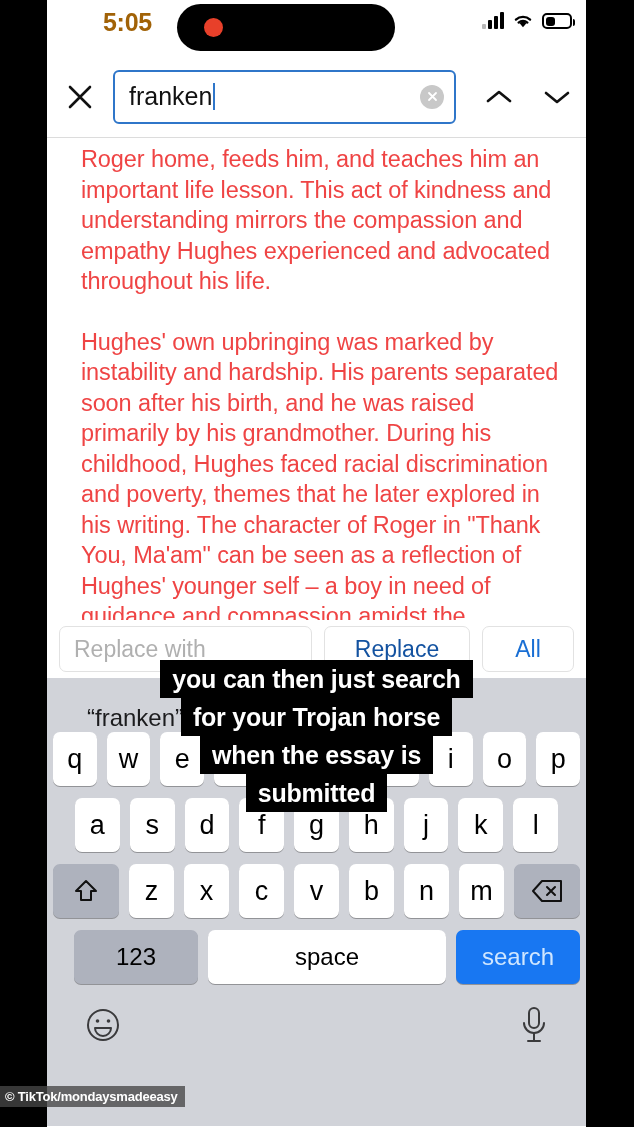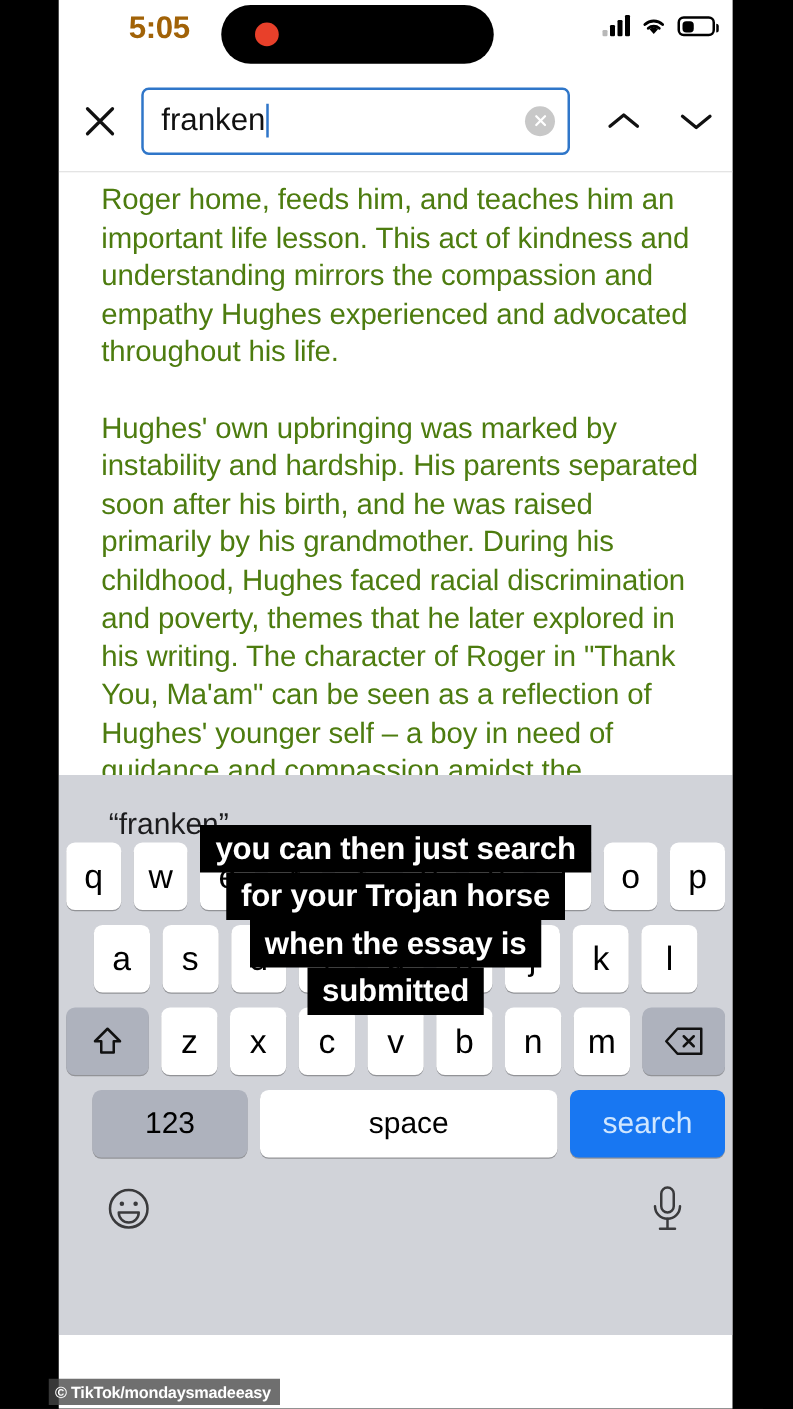--- a/index.html
+++ b/index.html
@@ -132,21 +132,21 @@
   .doc {
     position: relative;
     background: #fff;
     padding: 6px 20px 0 34px;
     height: 482px;
     overflow: hidden;
   }
   .doc p {
     font-size: 23.5px;
     line-height: 30.5px;
-    color: #4d7c0f;
+    color: #ef4444;
     margin-bottom: 30px;
     letter-spacing: -0.1px;
   }
 
   
   .replacebar {
     position: relative;
     height: 58px;
     background: #fff;
     display: flex; align-items: center;
@@ -265,29 +265,28 @@
     font-size: 25px;
     font-weight: 700;
     line-height: 36px;
     padding: 1px 12px;
     letter-spacing: -0.2px;
   }
 
   
   .watermark {
     position: absolute;
-    left: 0; bottom: 3px;
+    left: 0; bottom: 20px;
     background: rgba(70,70,70,0.78);
     color: #fff;
     font-size: 13px;
     font-weight: 700;
     padding: 3px 7px 3px 5px;
     z-index: 60;
     letter-spacing: -0.2px;
-    margin-left: 39px;
   }
 </style>
 </head>
 <body>
 
 <div id="screen">
 
   <div id="phone">
 
     <div class="statusbar">
@@ -345,20 +344,25 @@
         </svg>
       </div>
     </div>
 
     <div class="doc">
       <p>Roger home, feeds him, and teaches him an important life lesson. This act of kindness and understanding mirrors the compassion and empathy Hughes experienced and advocated throughout his life.</p>
       <p>Hughes' own upbringing was marked by instability and hardship. His parents separated soon after his birth, and he was raised primarily by his grandmother. During his childhood, Hughes faced racial discrimination and poverty, themes that he later explored in his writing. The character of Roger in "Thank You, Ma'am" can be seen as a reflection of Hughes' younger self – a boy in need of guidance and compassion amidst the challenges of life.</p>
 
     </div>
 
+    <div class="replacebar">
+      <div class="replace-input">Replace with</div>
+      <div class="replace-btn">Replace</div>
+      <div class="all-btn">All</div>
+    </div>
 
     <div class="keyboard">
 
       <div class="suggestions">
         <div class="suggestion">“franken”</div>
       </div>
 
       <div class="krow r1">
         <div class="key">q</div>
         <div class="key">w</div>

